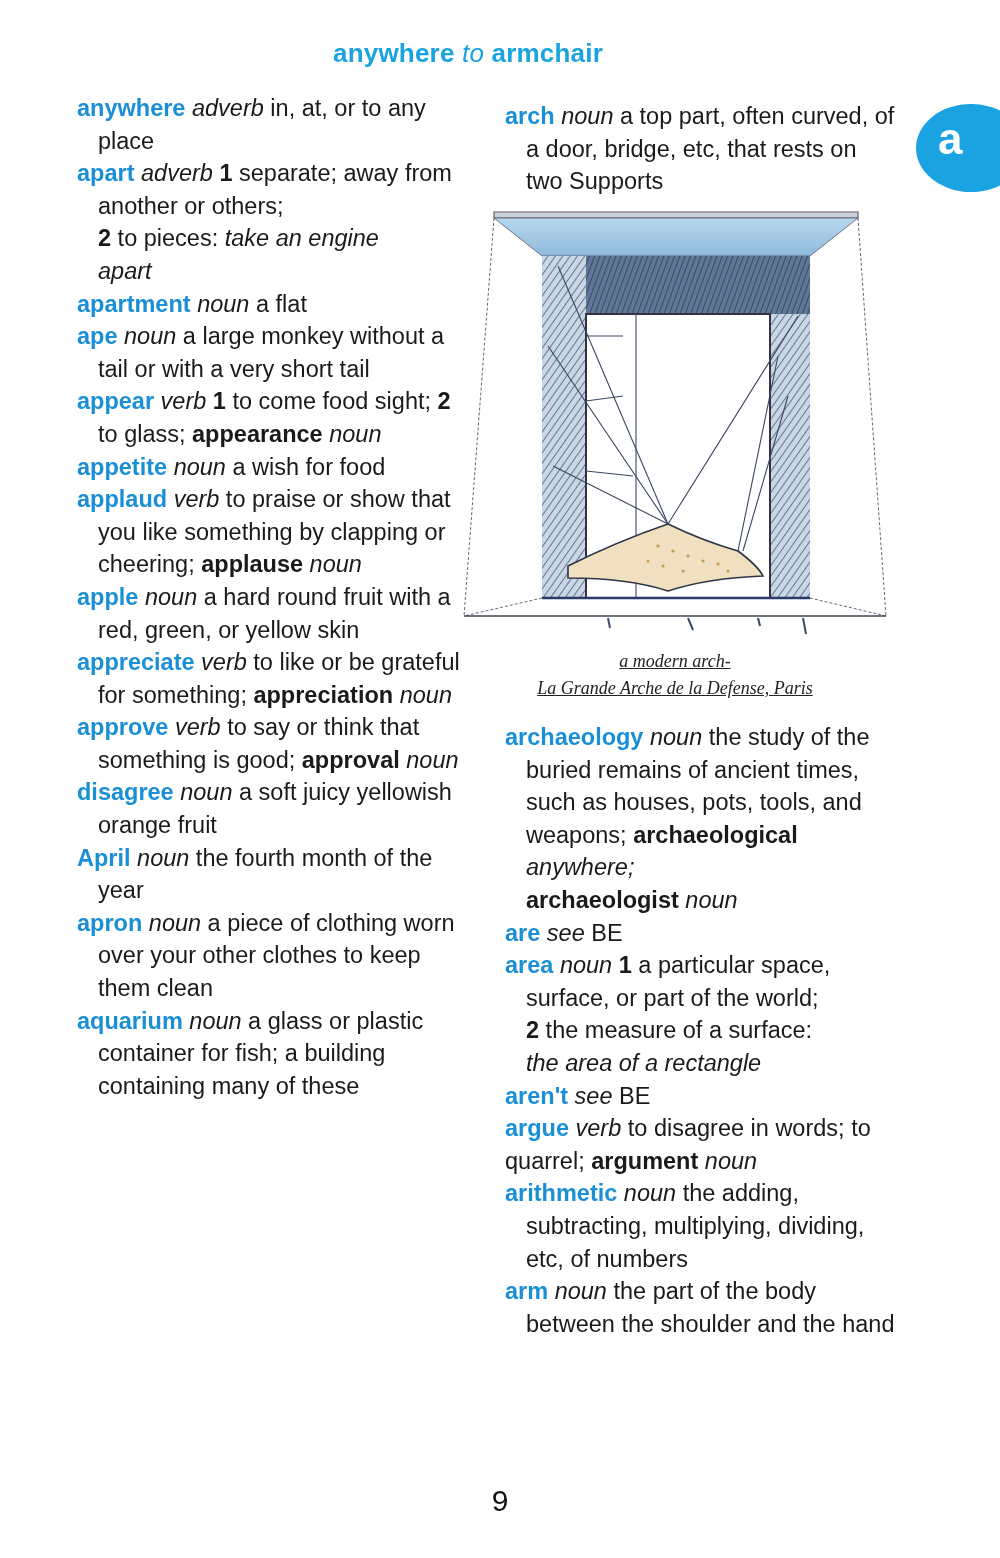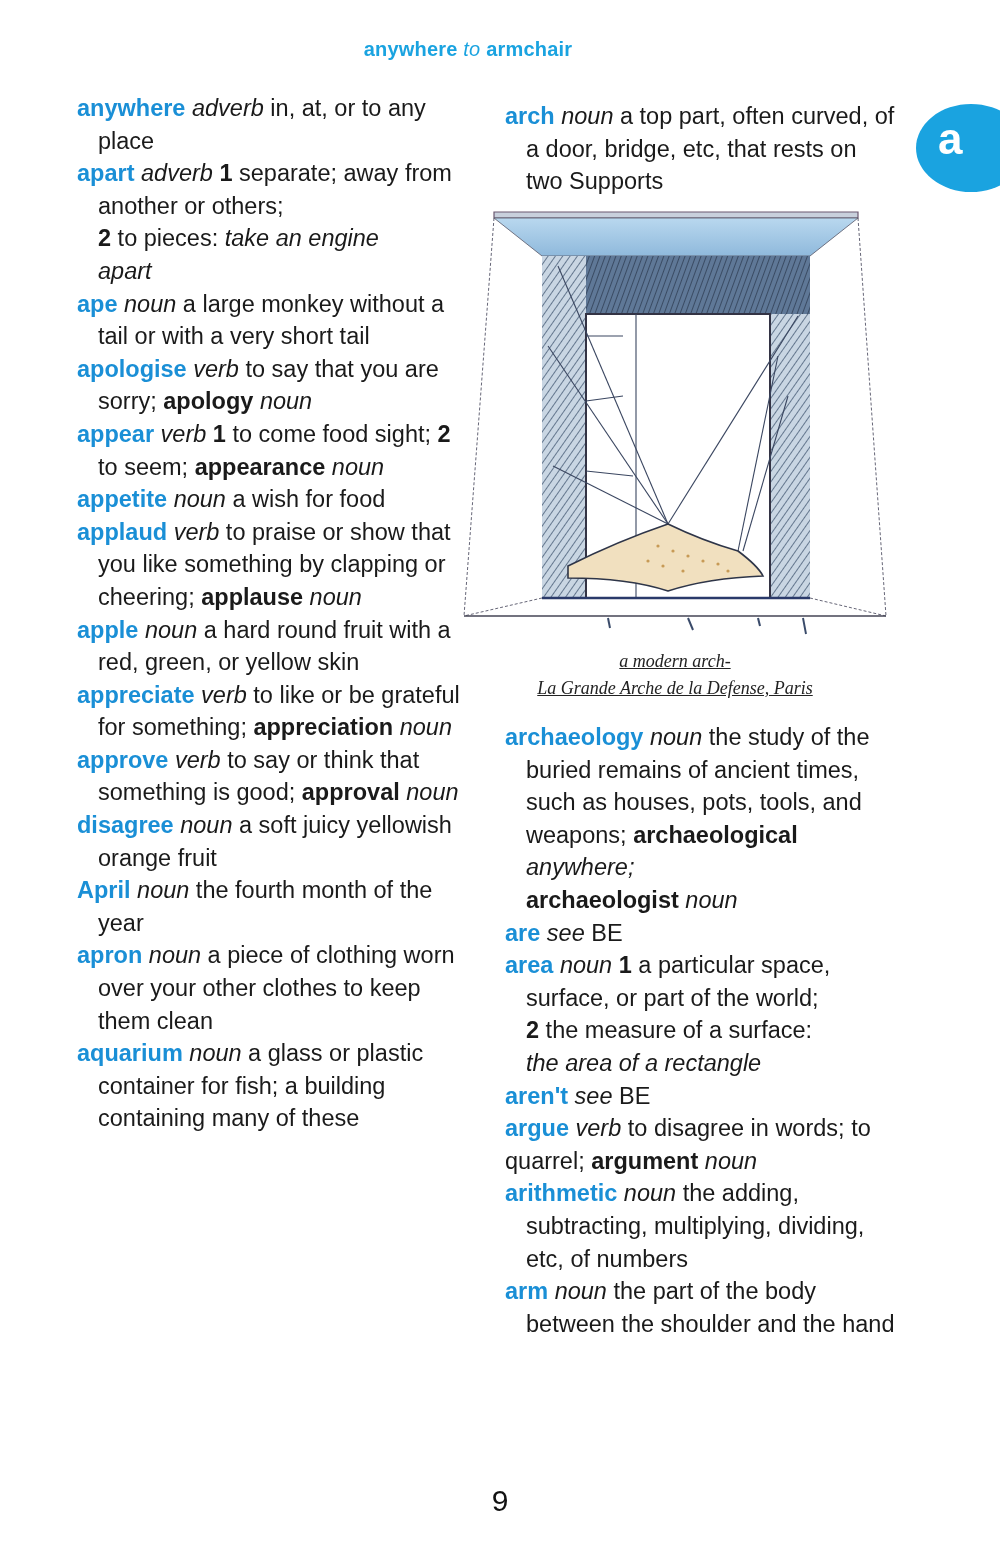--- a/index.html
+++ b/index.html
@@ -1,19 +1,19 @@
 <!DOCTYPE html>
 <html><head>
 <meta charset="utf-8">
 <style>
   html, body { margin: 0; padding: 0; background: #ffffff; }
   body { width: 1000px; height: 1558px; position: relative; overflow: hidden;
          font-family: "Liberation Sans", sans-serif; color: #1a1a1a; }
   .header { position: absolute; top: 38px; left: 0; width: 936px; text-align: center;
-            font-size: 20px; font-weight: bold; color: #1aa3e0; letter-spacing: 0.2px; }
+            font-size: 26px; font-weight: bold; color: #1aa3e0; letter-spacing: 0.2px; }
   .header .to { font-weight: normal; font-style: italic; }
   .tab { position: absolute; top: 104px; left: 916px; width: 110px; height: 88px;
          background: #1aa3e0; border-radius: 50%; }
   .tab span { position: absolute; left: 22px; top: 10px; font-size: 44px; font-weight: bold; color: #ffffff; }
   .col { position: absolute; font-size: 23.5px; line-height: 32.6px; }
   .col.left { left: 77px; top: 92px; width: 390px; }
   .col.right { left: 505px; top: 100px; width: 390px; }
   .entry { padding-left: 21px; text-indent: -21px; margin: 0; }
   .hw { color: #1a8fd6; font-weight: bold; }
   .pos { font-style: italic; }
@@ -38,27 +38,27 @@
 
 <div class="tab">
   <span>a</span>
 </div>
 
 <div class="col left">
   <p class="entry"><span class="hw">anywhere</span> <span class="pos">adverb</span><span> in, at, or to any place</span></p>
 
   <p class="entry"><span class="hw">apart</span> <span class="pos">adverb</span><span class="b"> 1</span><span> separate; away from another or others;</span><br><span class="b">2</span><span> to pieces: </span><span class="bi">take</span><span class="i"> an engine </span><br><span class="bi">apart</span></p>
 
+  <p class="entry"><span class="hw">apartment</span> <span class="pos">noun</span><span> a flat</span></p>
 
   <p class="entry"><span class="hw">ape</span> <span class="pos">noun</span><span> a large monkey without a tail or with a very short tail</span></p>
 
-  <p class="entry"><span class="hw">apologise</span> <span class="pos">verb</span><span> to say that you are sorry; </span><span class="b">apology</span><span class="i"> noun</span></p>
 
 
-  <p class="entry"><span class="hw">appear</span> <span class="pos">verb</span><span class="b"> 1</span><span> to come food sight; </span><span class="b">2</span><span> to seem; </span><span class="b">appearance</span><span class="i"> noun</span></p>
+  <p class="entry"><span class="hw">appear</span> <span class="pos">verb</span><span class="b"> 1</span><span> to come food sight; </span><span class="b">2</span><span> to glass; </span><span class="b">appearance</span><span class="i"> noun</span></p>
 
   <p class="entry"><span class="hw">appetite</span> <span class="pos">noun</span><span> a wish for food</span></p>
 
   <p class="entry"><span class="hw">applaud</span> <span class="pos">verb</span><span> to praise or show that you like something by clapping or cheering; </span><span class="b">applause</span><span class="i"> noun</span></p>
 
   <p class="entry"><span class="hw">apple</span> <span class="pos">noun</span><span> a hard round fruit with a red, green, or yellow skin</span></p>
 
   <p class="entry"><span class="hw">appreciate</span> <span class="pos">verb</span><span> to like or be grateful for something; </span><span class="b">appreciation</span><span class="i"> noun</span></p>
 
   <p class="entry"><span class="hw">approve</span> <span class="pos">verb</span><span> to say or think that something is good; </span><span class="b">approval</span><span class="i"> noun</span></p>

